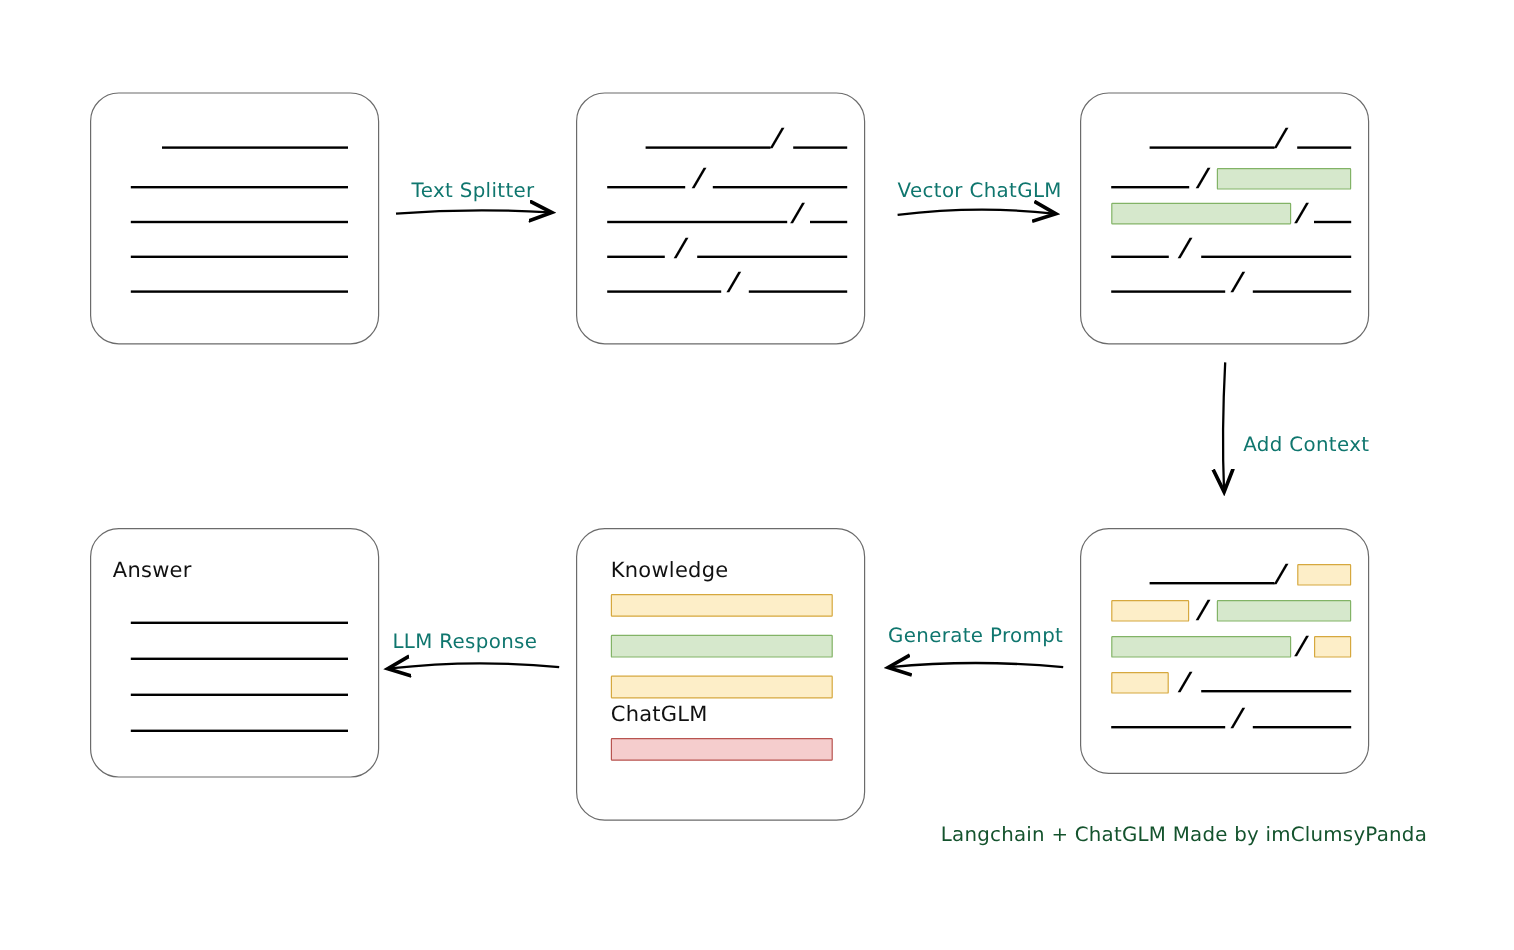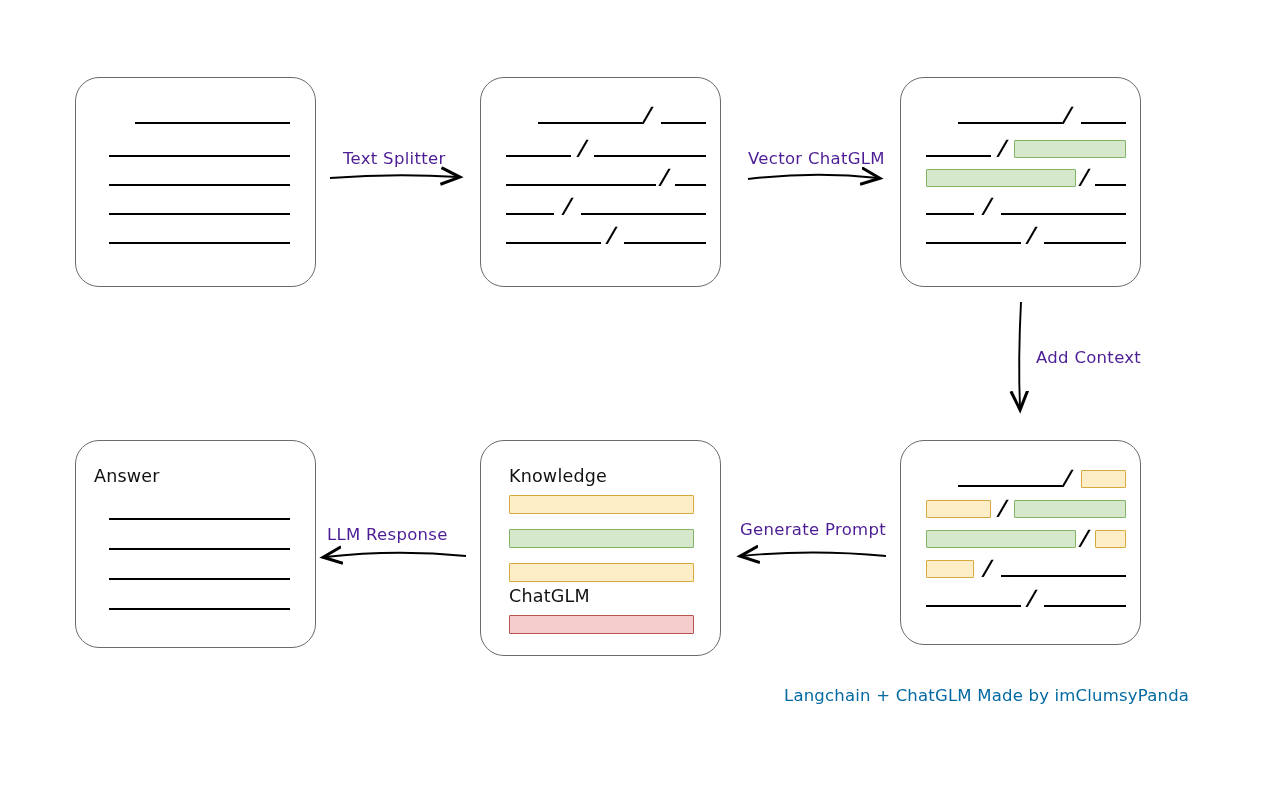--- a/index.html
+++ b/index.html
@@ -54,29 +54,29 @@
     font-family: "DejaVu Sans", sans-serif;
     font-size: 17.5px;
     color: #111111;
     white-space: nowrap;
     letter-spacing: 0.2px;
   }
   .edge-label {
     position: absolute;
     font-family: "DejaVu Sans", sans-serif;
     font-size: 16.5px;
-    color: #4c1d95;
+    color: #0f766e;
     white-space: nowrap;
     letter-spacing: 0.3px;
   }
   .caption {
     position: absolute;
     font-family: "DejaVu Sans", sans-serif;
     font-size: 16.5px;
-    color: #0369a1;
+    color: #14532d;
     white-space: nowrap;
     letter-spacing: 0.2px;
   }
   svg.arrows {
     position: absolute;
     left: 0;
     top: 0;
     width: 1262px;
     height: 792px;
     pointer-events: none;
@@ -170,38 +170,38 @@
         <div class="chunk green" style="left: 25px; top: 89px; width: 150px; height: 18px;"></div>
         <div class="slash" style="left: 180px; top: 87px;">/</div>
         <div class="chunk yellow" style="left: 194px; top: 89px; width: 31px; height: 18px;"></div>
         <div class="chunk yellow" style="left: 25px; top: 119px; width: 48px; height: 18px;"></div>
         <div class="slash" style="left: 83px; top: 117px;">/</div>
         <div class="doc-line" style="left: 100px; top: 134px; width: 125px;"></div>
         <div class="doc-line" style="left: 25px; top: 164px; width: 95px;"></div>
         <div class="slash" style="left: 127px; top: 147px;">/</div>
         <div class="doc-line" style="left: 143px; top: 164px; width: 82px;"></div>
       </div>
-      <div class="node-box" style="left: 480px; top: 440px; width: 241px; height: 216px;">
+      <div class="node-box" style="left: 480px; top: 440px; width: 241px; height: 244px;">
         <div class="box-title" style="left: 28px; top: 25px;">Knowledge</div>
         <div class="box-title" style="left: 28px; top: 145px;">ChatGLM</div>
         <div class="chunk yellow" style="left: 28px; top: 54px; width: 185px; height: 19px;"></div>
         <div class="chunk green" style="left: 28px; top: 88px; width: 185px; height: 19px;"></div>
         <div class="chunk yellow" style="left: 28px; top: 122px; width: 185px; height: 19px;"></div>
         <div class="chunk red" style="left: 28px; top: 174px; width: 185px; height: 19px;"></div>
       </div>
       <div class="node-box" style="left: 75px; top: 440px; width: 241px; height: 208px;">
         <div class="box-title" style="left: 18px; top: 25px;">Answer</div>
         <div class="doc-line" style="left: 33px; top: 77px; width: 181px;"></div>
         <div class="doc-line" style="left: 33px; top: 107px; width: 181px;"></div>
         <div class="doc-line" style="left: 33px; top: 137px; width: 181px;"></div>
         <div class="doc-line" style="left: 33px; top: 167px; width: 181px;"></div>
       </div>
     </div>
   <div id="labels-layer">
       <div class="edge-label" style="left: 343px; top: 149px;">Text Splitter</div>
       <div class="edge-label" style="left: 748px; top: 149px;">Vector ChatGLM</div>
-      <div class="edge-label" style="left: 1036px; top: 348px;">Add Context</div>
+      <div class="edge-label" style="left: 1036px; top: 361px;">Add Context</div>
       <div class="edge-label" style="left: 740px; top: 520px;">Generate Prompt</div>
       <div class="edge-label" style="left: 327px; top: 525px;">LLM Response</div>
     </div>
 
   <div class="caption" style="left:784px; top:686px;">Langchain + ChatGLM Made by imClumsyPanda</div>
 </div>
 
 </body></html>

